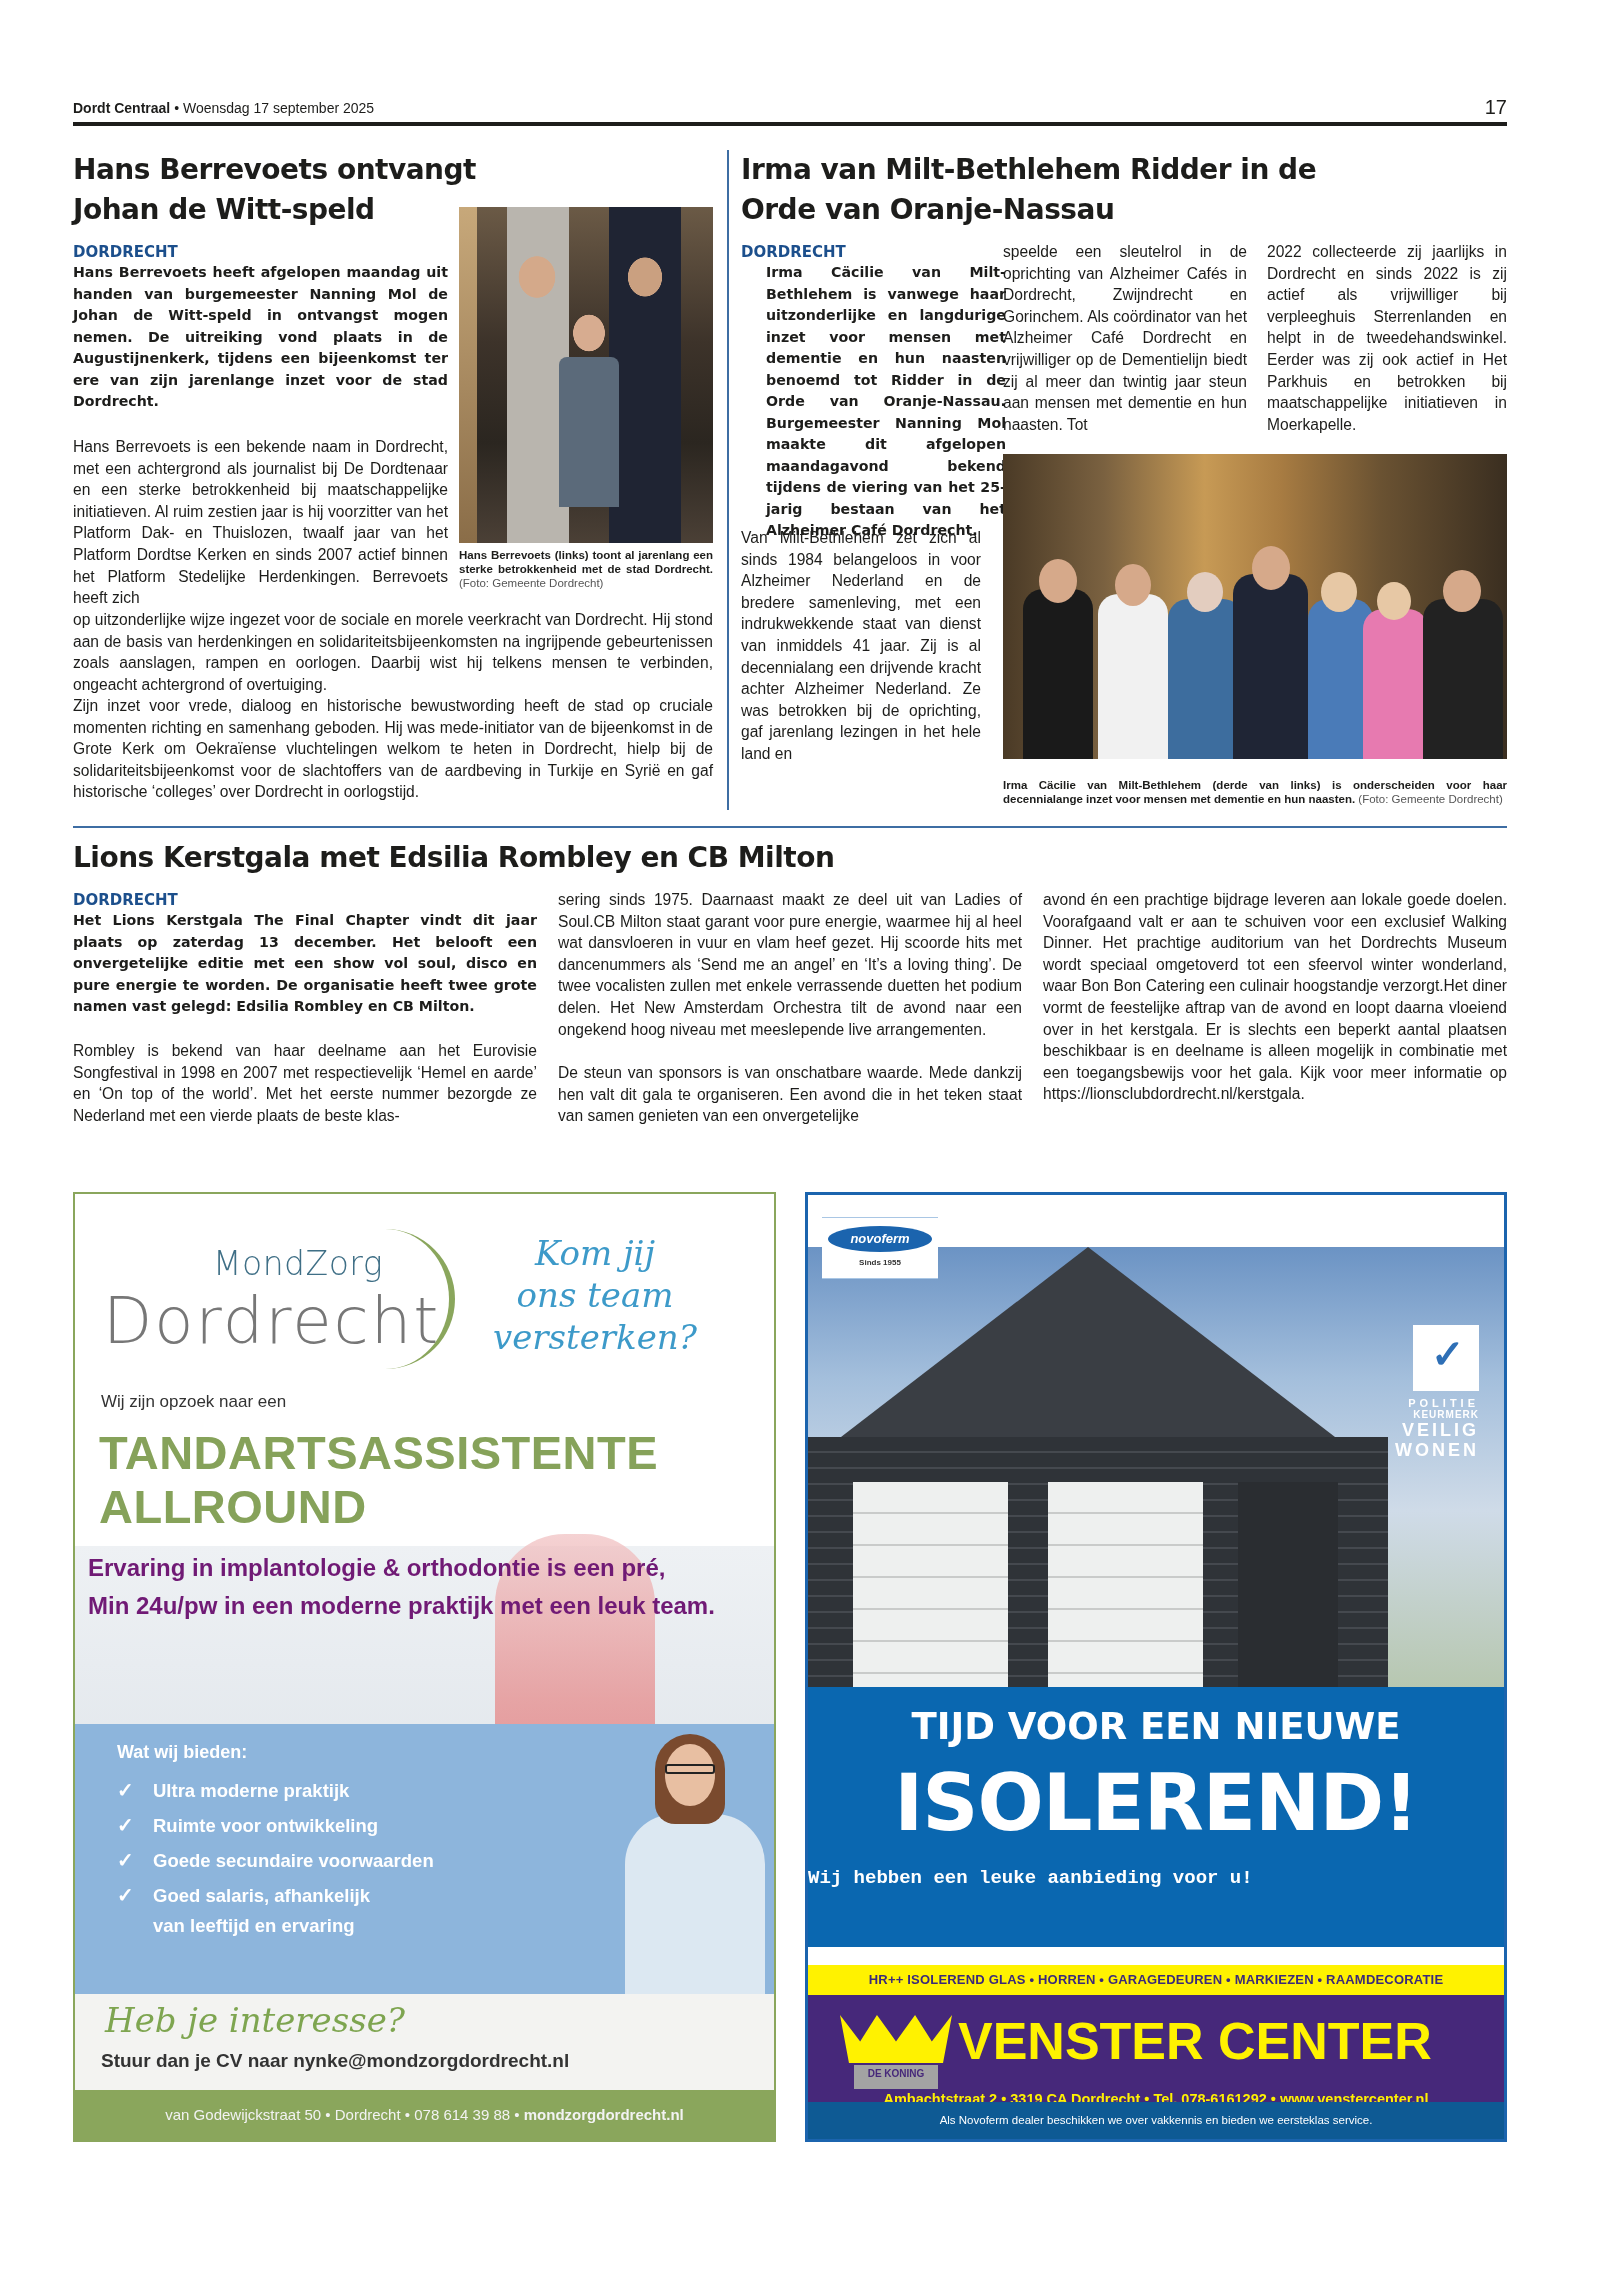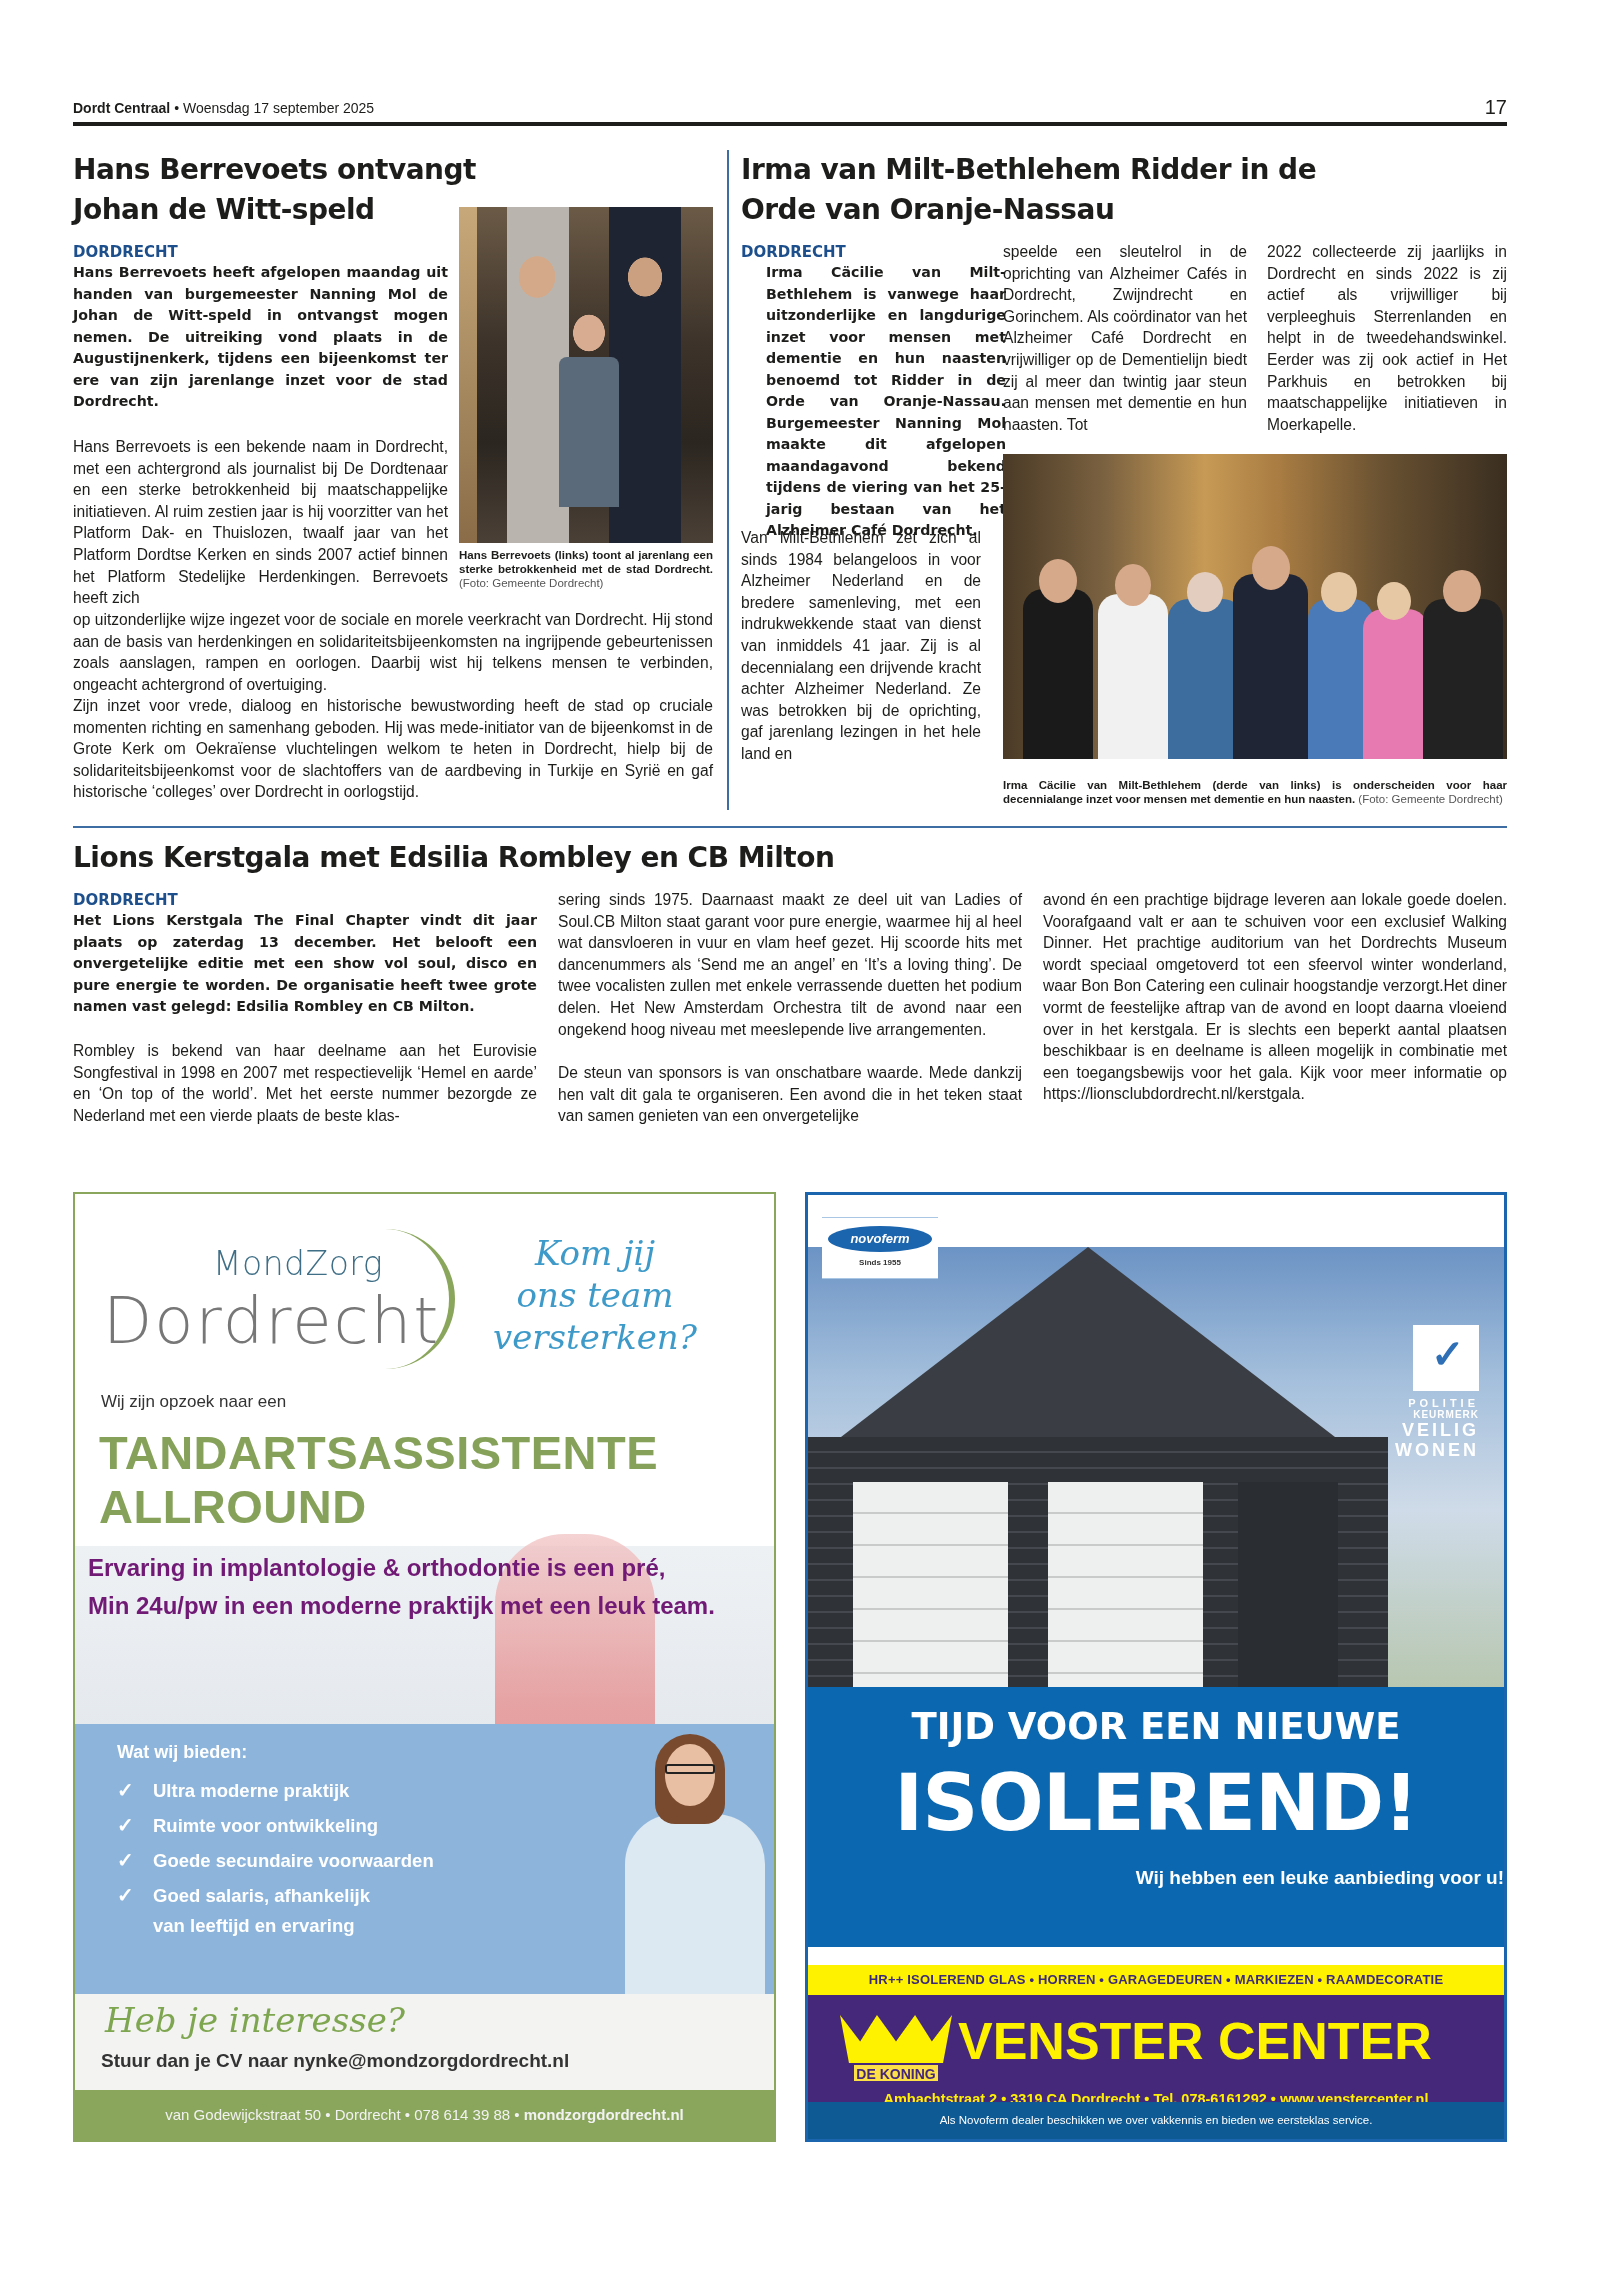--- a/index.html
+++ b/index.html
@@ -92,27 +92,27 @@
   .novo-house .door3 { position: absolute; left: 430px; top: 235px; width: 100px; height: 205px; background: #2a2d31; }
   .keurmerk { position: absolute; right: 25px; top: 78px; width: 90px; text-align: right; }
   .keurmerk .box { width: 66px; height: 66px; background: #fff; margin-left: auto; margin-right: 0; position: relative; }
   .keurmerk .box::after { content: "✓"; position: absolute; left: 18px; top: 6px; font-size: 40px; color: #2e6fb6; font-weight: bold; }
   .keurmerk .t1 { color: #fff; font-family: "Liberation Sans", sans-serif; font-weight: bold; font-size: 11px; letter-spacing: 4px; margin-top: 6px; }
   .keurmerk .t2 { color: #fff; font-family: "Liberation Sans", sans-serif; font-weight: bold; font-size: 10px; letter-spacing: 1px; }
   .keurmerk .t3 { color: #fff; font-family: "Liberation Sans", sans-serif; font-weight: bold; font-size: 18px; letter-spacing: 3px; line-height: 20px; }
   .novo-blue { position: absolute; left: 0; top: 492px; width: 696px; height: 260px; background: #0a67b0; }
   .novo-h1 { position: absolute; left: 0; top: 510px; width: 696px; text-align: center; font-family: "DejaVu Sans", sans-serif; font-weight: bold; font-size: 37px; color: #fff; letter-spacing: 0; }
   .novo-h2 { position: absolute; left: 0; top: 563px; width: 696px; text-align: center; font-family: "DejaVu Sans", sans-serif; font-weight: bold; font-size: 78px; color: #fff; letter-spacing: -1px; line-height: 90px; }
-  .novo-sub { position: absolute; left: 0; top: 672px; width: 696px; text-align: right; font-family: Liberation Sans, sans-serif; font-weight: bold; font-size: 19px; color: #fff; }
+  .novo-sub { position: absolute; left: 0; top: 672px; width: 696px; text-align: left; font-family: Liberation Mono, monospace; font-weight: bold; font-size: 19px; color: #fff; }
   .vc-wrap { position: absolute; left: 0; top: 752px; width: 696px; height: 160px; background: #fff; }
   .vc-yellow1 { position: absolute; left: 0; top: 770px; width: 696px; height: 30px; background: #fff200; color: #3b2a7a; font-family: "Liberation Sans", sans-serif; font-weight: bold; font-size: 13px; line-height: 30px; text-align: center; letter-spacing: 0.2px; }
   .vc-purple { position: absolute; left: 0; top: 800px; width: 696px; height: 150px; background: #46287a; }
   .vc-crown { position: absolute; left: 32px; top: 820px; width: 112px; height: 72px; }
   .vc-crown .c { position: absolute; left: 0; top: 0; width: 112px; height: 48px; background: #fff200; clip-path: polygon(0 0, 18% 55%, 33% 0, 50% 55%, 67% 0, 82% 55%, 100% 0, 92% 100%, 8% 100%); }
-  .vc-crown .label { position: absolute; left: 14px; top: 50px; width: 84px; height: 16px; background: #fde047; color: #46287a; font-family: "Liberation Sans", sans-serif; font-weight: bold; font-size: 14px; line-height: 18px; text-align: center; }
+  .vc-crown .label { position: absolute; left: 14px; top: 50px; width: 84px; height: 24px; background: #a3a3a3; color: #46287a; font-family: "Liberation Sans", sans-serif; font-weight: bold; font-size: 10px; line-height: 18px; text-align: center; }
   .vc-name { position: absolute; left: 150px; top: 816px; font-family: "Liberation Sans", sans-serif; font-weight: bold; font-size: 52px; color: #fff200; letter-spacing: 0; }
   .vc-addr { position: absolute; left: 0; top: 896px; width: 696px; text-align: center; font-family: "Liberation Sans", sans-serif; font-weight: bold; font-size: 14.5px; color: #fff200; }
   .vc-yellow2 { position: absolute; left: 0; top: 920px; width: 696px; height: 30px; background: #fff200; color: #3b2a7a; font-family: "Liberation Sans", sans-serif; font-weight: bold; font-size: 13px; line-height: 30px; text-align: center; }
 </style>
 </head>
 <body>
 
 <div class="abs masthead">
   <div class="left">
     <b>Dordt Centraal</b>

